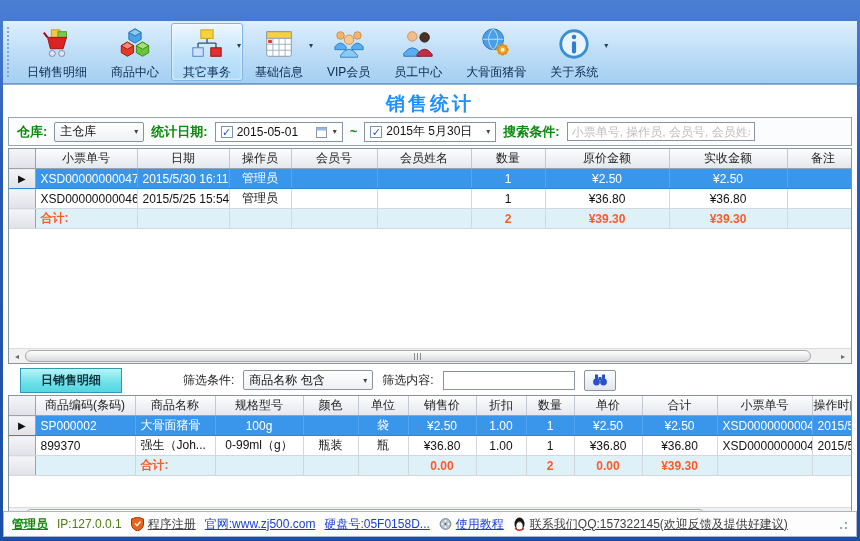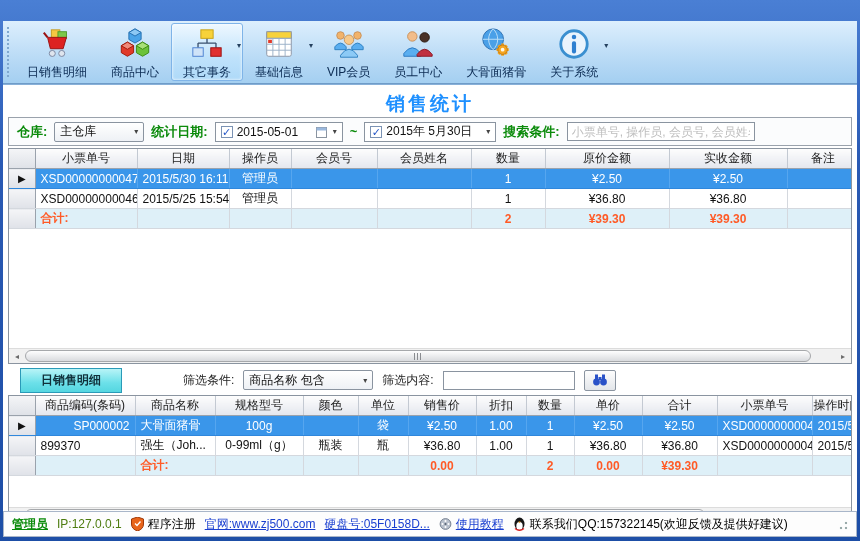--- a/index.html
+++ b/index.html
@@ -149,21 +149,21 @@
   }
 
   
   .statusbar {
     position:absolute; left:3px; right:3px; bottom:4px; height:26px; background:#fdfdfd;
     border:1px solid #a9b6c9; display:flex; align-items:center; gap:9px; padding:0 8px;
     font-size:12px; white-space:nowrap;
   }
   .s-user { color:#0a8a0a; font-weight:bold; text-decoration:underline; }
   .s-ip { color:#4d7c0f; }
-  .link-red { color:#000000; cursor:pointer; }
+  .link-red { color:#404040; text-decoration:underline; cursor:pointer; }
   .link-blue { color:#1a3fd0; text-decoration:underline; cursor:pointer; }
   .s-icon { width:13px; height:14px; flex:0 0 auto; margin-right:-5px; }
   .grip-corner {
     margin-left:auto; width:12px; height:12px;
     background:
       radial-gradient(circle at 10px 10px,#9aa 1.2px,transparent 1.6px),
       radial-gradient(circle at 10px 5px,#9aa 1.2px,transparent 1.6px),
       radial-gradient(circle at 5px 10px,#9aa 1.2px,transparent 1.6px);
   }
 </style>
@@ -447,21 +447,21 @@
               <th>数量</th>
               <th>单价</th>
               <th>合计</th>
               <th>小票单号</th>
               <th>操作时间</th>
             </tr>
           </thead>
           <tbody>
             <tr class="selected">
               <td class="sel">▶</td>
-              <td style="text-align: right;">SP000002</td>
+              <td style="text-align: left;">SP000002</td>
               <td style="text-align: left;">大骨面猪骨</td>
               <td style="text-align: center;">100g</td>
               <td style="text-align: center;"></td>
               <td style="text-align: center;">袋</td>
               <td style="text-align: center;">¥2.50</td>
               <td style="text-align: center;">1.00</td>
               <td style="text-align: center;">1</td>
               <td style="text-align: center;">¥2.50</td>
               <td style="text-align: center;">¥2.50</td>
               <td style="text-align: left;">XSD00000000047</td>

